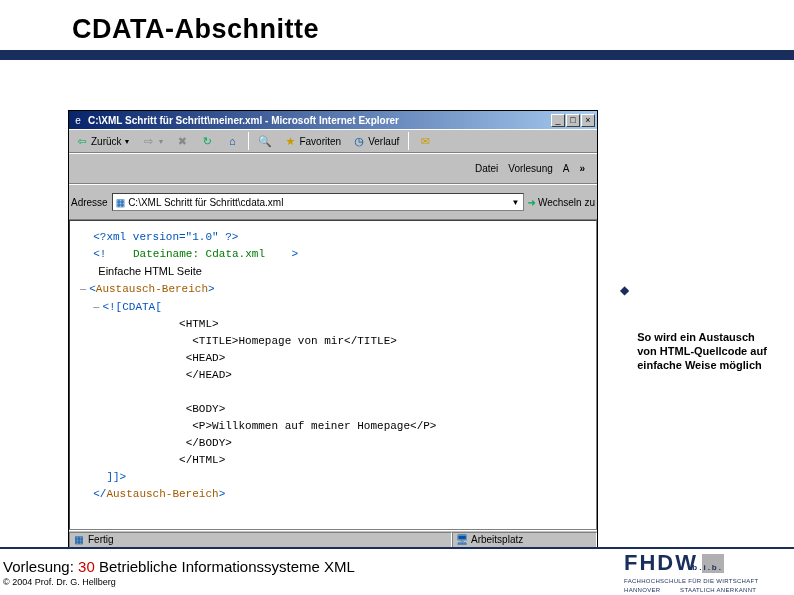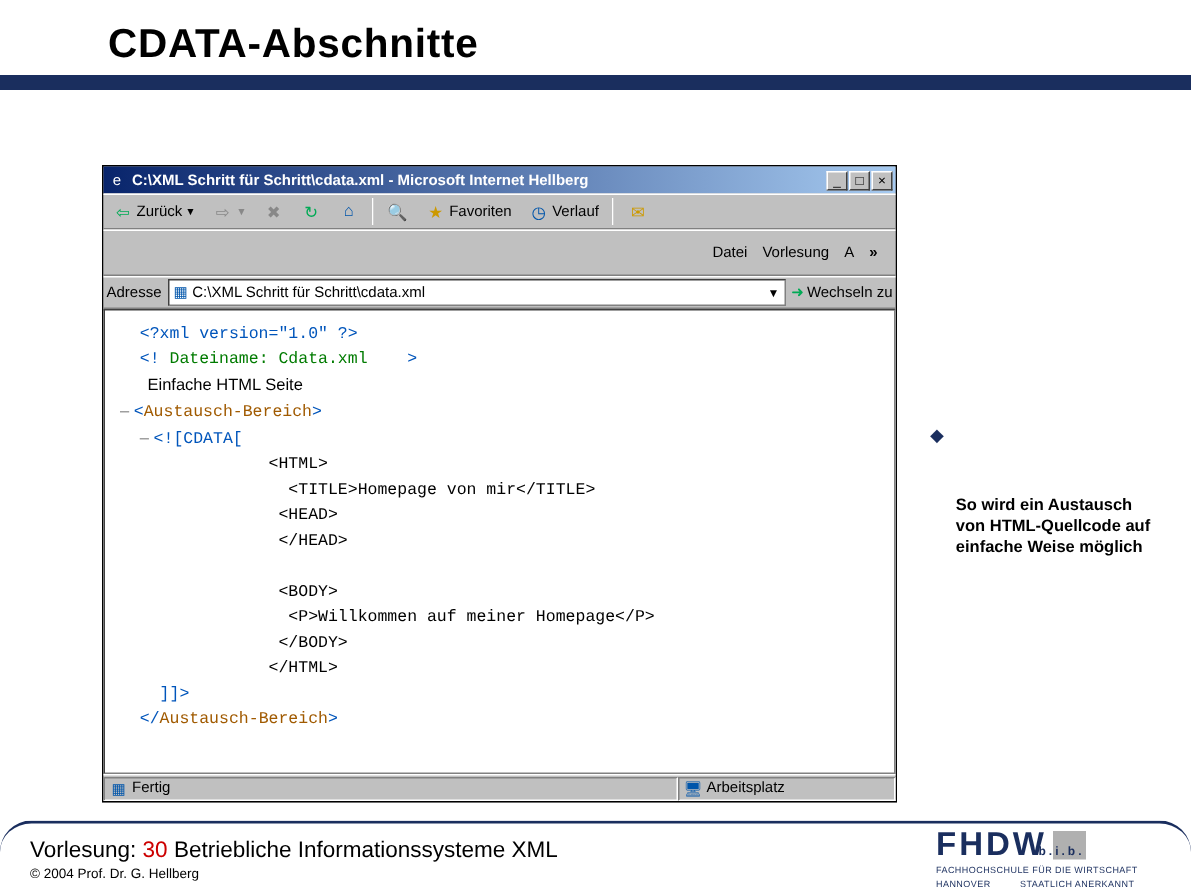--- a/index.html
+++ b/index.html
@@ -102,21 +102,21 @@
     font-size: 11px;
   }
   .tb-sep {
     width:1px; height:18px; background:#808080; margin:0 2px;
     border-right:1px solid #fff;
   }
   .addressbar {
     background: #c0c0c0;
     display: flex;
     align-items: center;
-    height: 22px;
+    height: 36px;
     padding: 0 2px;
     border-top: 1px solid #fff;
     border-bottom: 1px solid #808080;
   }
   .addr-label { font-size: 10px; margin-right: 4px; }
   .addr-input {
     flex:1;
     background:#fff;
     border:1px solid #808080;
     border-top-color:#404040; border-left-color:#404040;
@@ -134,21 +134,21 @@
     border: 1px solid #808080;
     border-top-color:#404040; border-left-color:#404040;
     font-family: "Courier New", monospace;
     font-size: 11px;
     line-height: 17px;
     overflow: hidden;
     position: relative;
   }
   .xml-line { white-space: pre; color:#000; }
   .blue-txt { color:#05b; }
-  .green-txt { color:#007b00; }
+  .green-txt { color:#007b00;margin-left:20px; }
   .brown-txt { color:#a05a00; }
   .tree-dash {
     color:#808080;
     font-family: Tahoma, Arial, sans-serif;
   }
   .statusbar {
     background:#c0c0c0;
     display:flex;
     height:18px;
     align-items:center;
@@ -193,22 +193,21 @@
   
   .footer {
     position: absolute;
     bottom: 0;
     left: 0;
     width: 794px;
     height: 48px;
     display: flex;
     align-items: center;
     border-top: 2px solid #1a2e5e;
-    padding-left: 20px;
-    border-radius: 21px;
+    padding-left: 3px;
   }
   .footer-text { flex:1; }
   .footer-line {
     font-family: Verdana, Arial, sans-serif;
     font-size: 15px;
     color: #000;
   }
   .footer-num { color: #c00; }
   .footer-copy {
     font-family: Verdana, Arial, sans-serif;
@@ -249,21 +248,21 @@
 </head>
 <body>
 
 <div class="slide-title">CDATA-Abschnitte</div>
 <div class="title-bar"></div>
 
 <div class="browser-window">
 
   <div class="titlebar">
     <span class="titlebar-icon">e</span>
-    <span class="titlebar-text">C:\XML Schritt für Schritt\cdata.xml - Microsoft Internet Hellberg</span>
+    <span class="titlebar-text">C:\XML Schritt für Schritt\meiner.xml - Microsoft Internet Explorer</span>
     <div class="win-buttons">
       <div class="win-btn">_</div>
       <div class="win-btn">□</div>
       <div class="win-btn">×</div>
     </div>
   </div>
 
   <div class="toolbar">
     <div class="tbtn">
       <span class="tbtn-icon" style="color:#0a5;">⇦</span>

